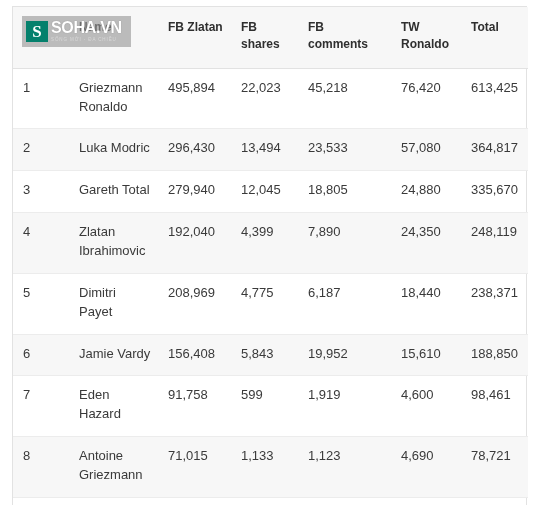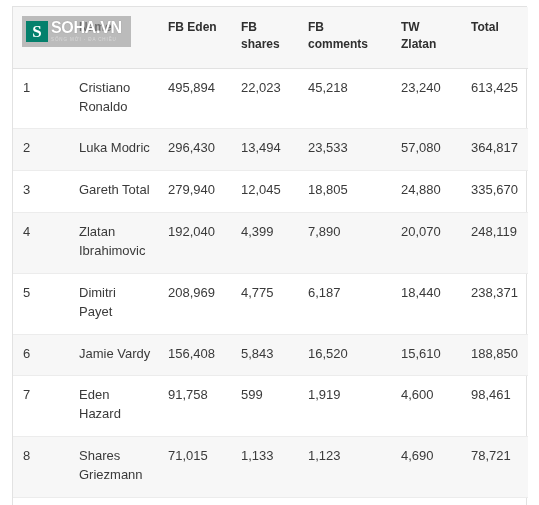--- a/index.html
+++ b/index.html
@@ -132,35 +132,35 @@
       <col class="col-fblikes">
       <col class="col-fbshares">
       <col class="col-fbcomm">
       <col class="col-twshares">
       <col class="col-total">
     </colgroup>
     <thead>
       <tr>
         <th></th>
         <th>Name</th>
-        <th>FB Eden</th>
+        <th>FB Zlatan</th>
         <th>FB shares</th>
         <th>FB comments</th>
-        <th>TW Zlatan</th>
+        <th>TW Ronaldo</th>
         <th>Total</th>
       </tr>
     </thead>
     <tbody id="table-body">
         <tr>
           <td>1</td>
-          <td>Cristiano Ronaldo</td>
+          <td>Griezmann Ronaldo</td>
           <td>495,894</td>
           <td>22,023</td>
           <td>45,218</td>
-          <td>23,240</td>
+          <td>76,420</td>
           <td>613,425</td>
         </tr>
         <tr>
           <td>2</td>
           <td>Luka Modric</td>
           <td>296,430</td>
           <td>13,494</td>
           <td>23,533</td>
           <td>57,080</td>
           <td>364,817</td>
@@ -173,53 +173,53 @@
           <td>18,805</td>
           <td>24,880</td>
           <td>335,670</td>
         </tr>
         <tr>
           <td>4</td>
           <td>Zlatan Ibrahimovic</td>
           <td>192,040</td>
           <td>4,399</td>
           <td>7,890</td>
-          <td>20,070</td>
+          <td>24,350</td>
           <td>248,119</td>
         </tr>
         <tr>
           <td>5</td>
           <td>Dimitri Payet</td>
           <td>208,969</td>
           <td>4,775</td>
           <td>6,187</td>
           <td>18,440</td>
           <td>238,371</td>
         </tr>
         <tr>
           <td>6</td>
           <td>Jamie Vardy</td>
           <td>156,408</td>
           <td>5,843</td>
-          <td>16,520</td>
+          <td>19,952</td>
           <td>15,610</td>
           <td>188,850</td>
         </tr>
         <tr>
           <td>7</td>
           <td>Eden Hazard</td>
           <td>91,758</td>
           <td>599</td>
           <td>1,919</td>
           <td>4,600</td>
           <td>98,461</td>
         </tr>
         <tr>
           <td>8</td>
-          <td>Shares Griezmann</td>
+          <td>Antoine Griezmann</td>
           <td>71,015</td>
           <td>1,133</td>
           <td>1,123</td>
           <td>4,690</td>
           <td>78,721</td>
         </tr>
         <tr>
           <td>9</td>
           <td>Paul Pogba</td>
           <td>69,412</td>

